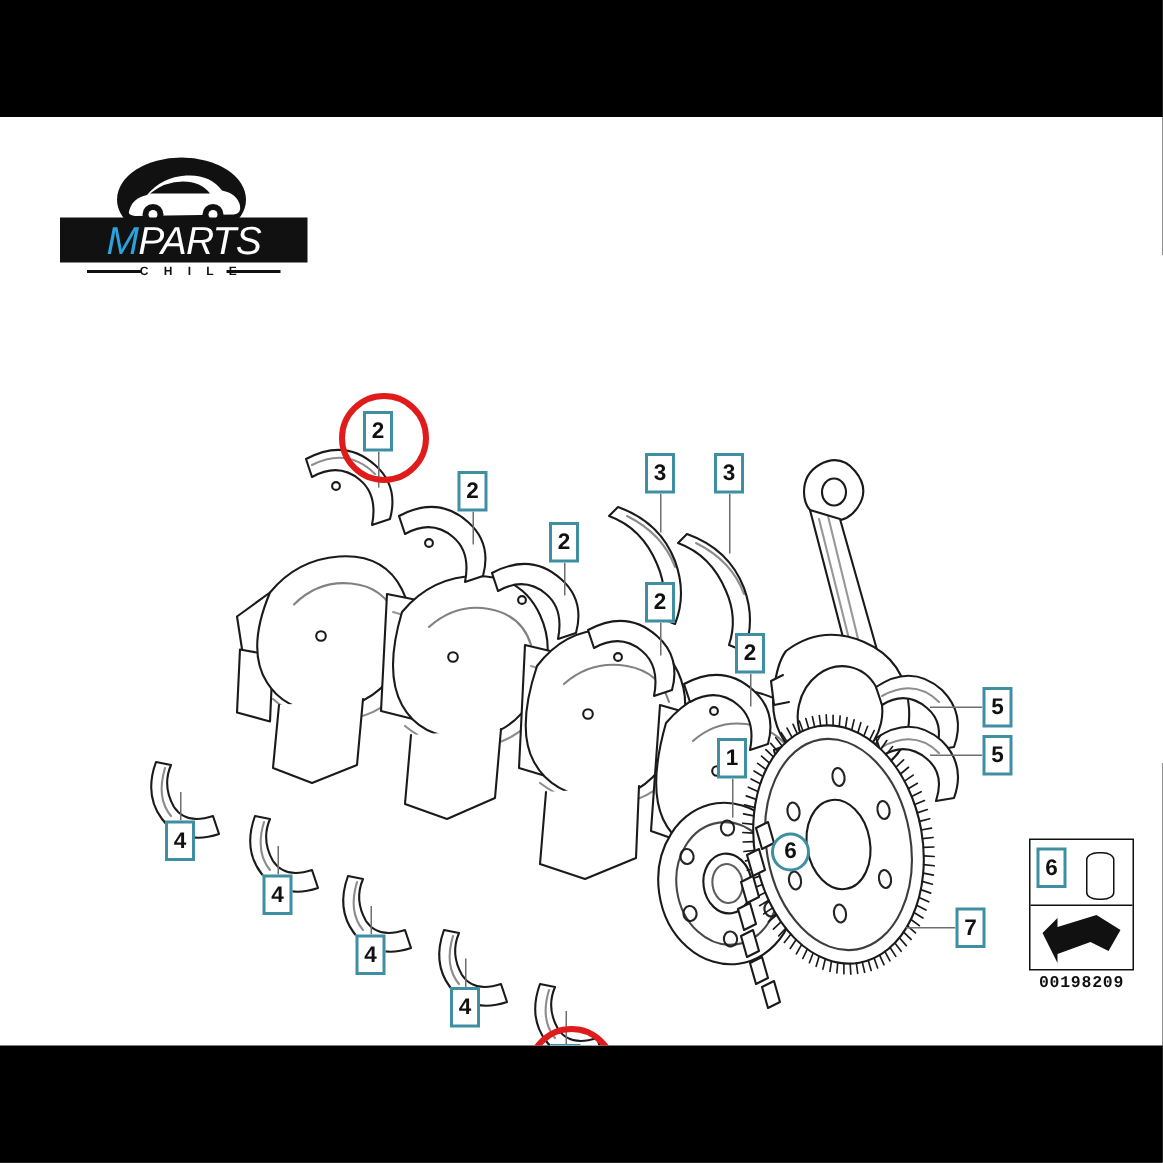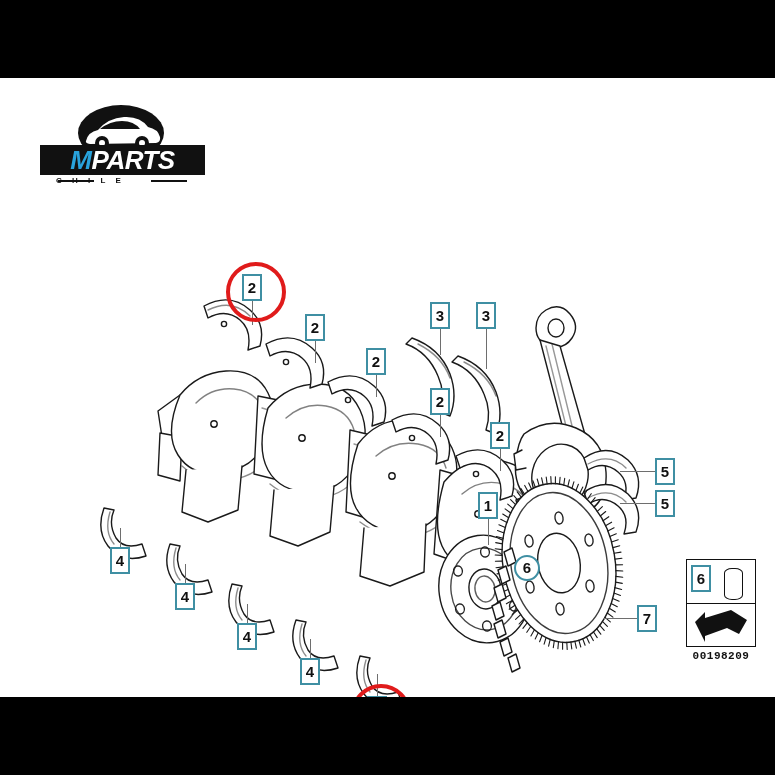--- a/index.html
+++ b/index.html
@@ -16,26 +16,26 @@
   #art{position:absolute;left:0;top:0;width:775px;height:619px;}
 
   
   #logo{position:absolute;left:40px;top:27px;width:165px;height:82px;}
   .logo-disc{position:absolute;left:38px;top:0;width:86px;height:56px;
              background:#111;border-radius:50%;}
   .logo-bar{position:absolute;left:0;top:40px;width:165px;height:30px;
             background:#111;}
   .logo-text{position:absolute;left:0;top:40px;width:165px;height:30px;
              line-height:30px;text-align:center;font-size:26px;
-             font-weight:bold;font-style:italic;letter-spacing:-0.5px;
+             font-weight:normal;font-style:italic;letter-spacing:-0.5px;
              white-space:nowrap;}
   .logo-m{color:#29a3dc;}
   .logo-parts{color:#ffffff;}
-  .logo-sub{position:absolute;left:16px;top:70px;width:165px;height:12px;
-            text-align:left;font-size:8px;font-weight:bold;
+  .logo-sub{position:absolute;left:5px;top:70px;width:165px;height:12px;
+            text-align:center;font-size:8px;font-weight:bold;
             letter-spacing:4px;color:#111;line-height:12px;}
   .logo-rule{position:absolute;top:75px;height:2px;background:#111;}
   .logo-rule.l{left:18px;width:36px;}
   .logo-rule.r{right:18px;width:36px;}
 
   
   .callout{position:absolute;width:20px;height:27px;
            border:2px solid #3f8fa3;background:#ffffff;
            box-sizing:border-box;
            font-size:15px;font-weight:bold;color:#111;

